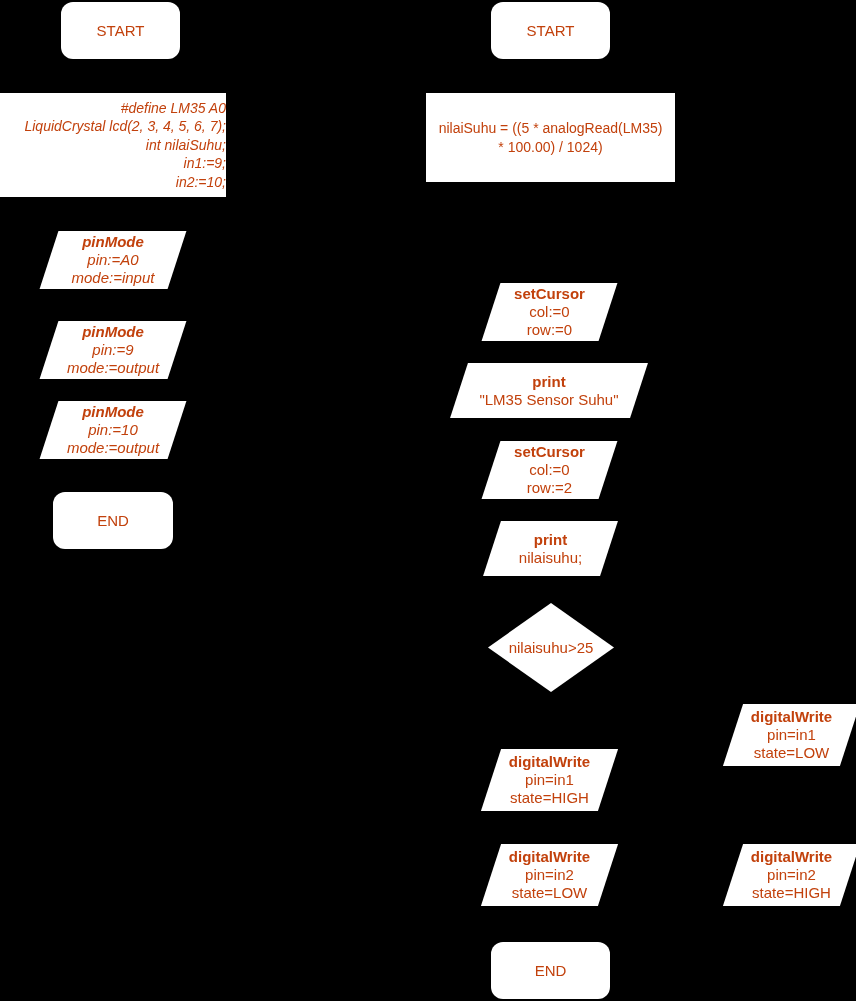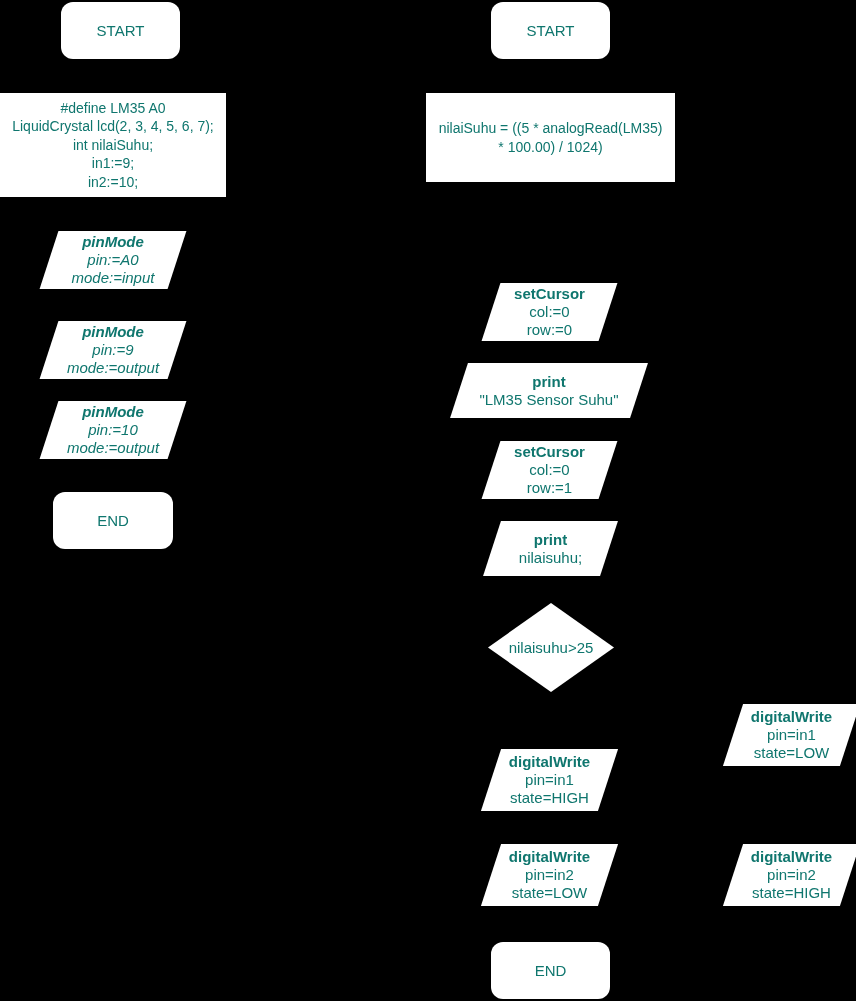--- a/index.html
+++ b/index.html
@@ -19,42 +19,43 @@
     position: absolute;
     left: 0; top: 0;
     width: 856px;
     height: 1001px;
     background: #000000;
   }
   .node {
     position: absolute;
     box-sizing: border-box;
     background: #ffffff;
-    color: #0f766e;
+    color: #c2410c;
     display: flex;
     flex-direction: column;
     align-items: center;
     justify-content: center;
     text-align: center;
     font-size: 15px;
     line-height: 1.18;
   }
   
   .terminator {
     border-radius: 12px;
     font-size: 15px;
   }
   
   .rect {
     border-radius: 0;
   }
   .rect.left-text {
-    align-items: center;
+    align-items: flex-end;
     text-align: left;
     padding-left: 0;
+    font-style: italic;
   }
   
   .para {
     background: transparent;
   }
   .para::before {
     content: "";
     position: absolute;
     left: 0; top: 0;
     width: 100%;
@@ -147,21 +148,21 @@
   </div>
 
   <div class="node para" style="left:459px; top:363px; width:180px; height:55px;">
     <span class="ln b">print</span>
     <span class="ln">"LM35 Sensor Suhu"</span>
   </div>
 
   <div class="node para" style="left:491px; top:441px; width:117px; height:58px;">
     <span class="ln b">setCursor</span>
     <span class="ln">col:=0</span>
-    <span class="ln">row:=1</span>
+    <span class="ln">row:=2</span>
   </div>
 
   <div class="node para" style="left:492px; top:521px; width:117px; height:55px;">
     <span class="ln b">print</span>
     <span class="ln">nilaisuhu;</span>
   </div>
 
   <div class="node diamond" style="left:488px; top:603px; width:126px; height:89px;">
     <span class="ln">nilaisuhu&gt;25</span>
   </div>

